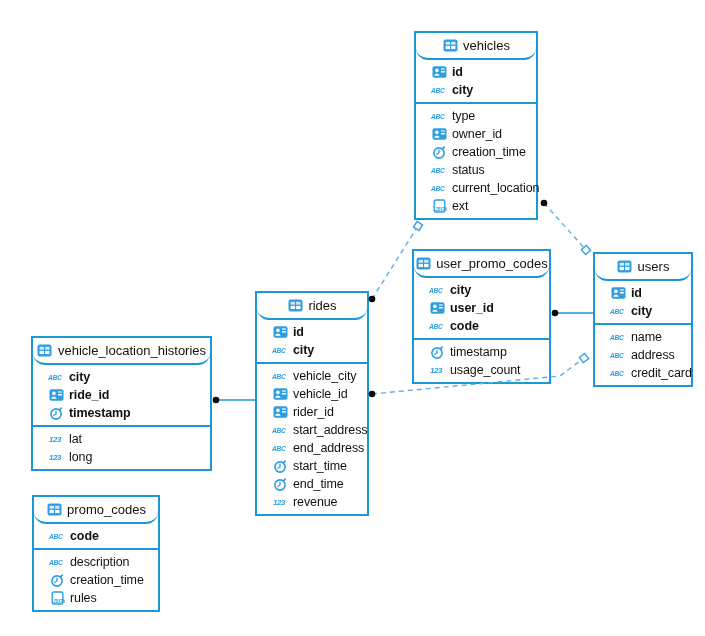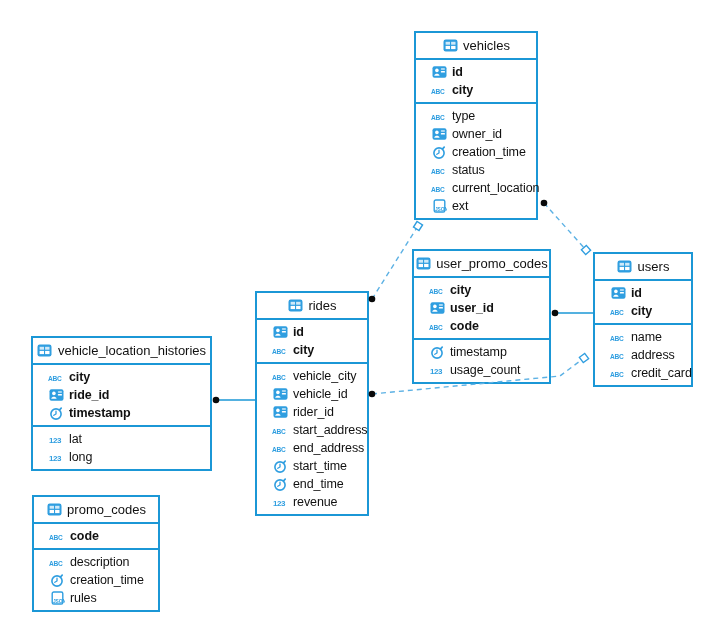--- a/index.html
+++ b/index.html
@@ -12,31 +12,31 @@
     font-family:"Liberation Sans",sans-serif;color:var(--text);overflow:hidden;
   }
   #connectors{position:absolute;left:0;top:0;pointer-events:none;z-index:2;}
   .table-node{
     position:absolute;box-sizing:border-box;background:#fff;
     border:2px solid var(--border);z-index:1;
   }
   .table-header{
     display:flex;align-items:center;justify-content:center;gap:5px;
     height:25px;border-bottom:2px solid var(--border);
-    font-size:13px;white-space:nowrap;
+    font-size:13px;white-space:nowrap;border-radius:12px;
   }
   .section{padding:3px 9px;}
   .pk-section{border-bottom:2px solid var(--border);}
   .column-row{
     display:flex;align-items:center;gap:4px;height:18px;
     padding:0 4px 0 5px;font-size:12.5px;letter-spacing:-0.1px;white-space:nowrap;
   }
   .column-row.pk .col-name{font-weight:700;}
-  .icon{display:inline-flex;align-items:center;justify-content:center;
-        width:18px;height:14px;flex:0 0 18px;}
+  .icon{display:inline-flex;align-items:flex-start;justify-content:center;
+        width:18px;height:14px;flex:0 0 18px;font-style:italic;}
   .table-header .icon{width:16px;flex:0 0 16px;}
   .col-name{line-height:18px;}
 </style>
 </head>
 <body>
 
 <div id="canvas">
   <svg id="connectors" width="705" height="636">
       <polyline points="372,299 418,226" fill="none" stroke="#5cb1e4" stroke-width="1.4" stroke-dasharray="5,4"></polyline>
       <circle cx="372" cy="299" r="3.3" fill="#0a0a0a"></circle>

